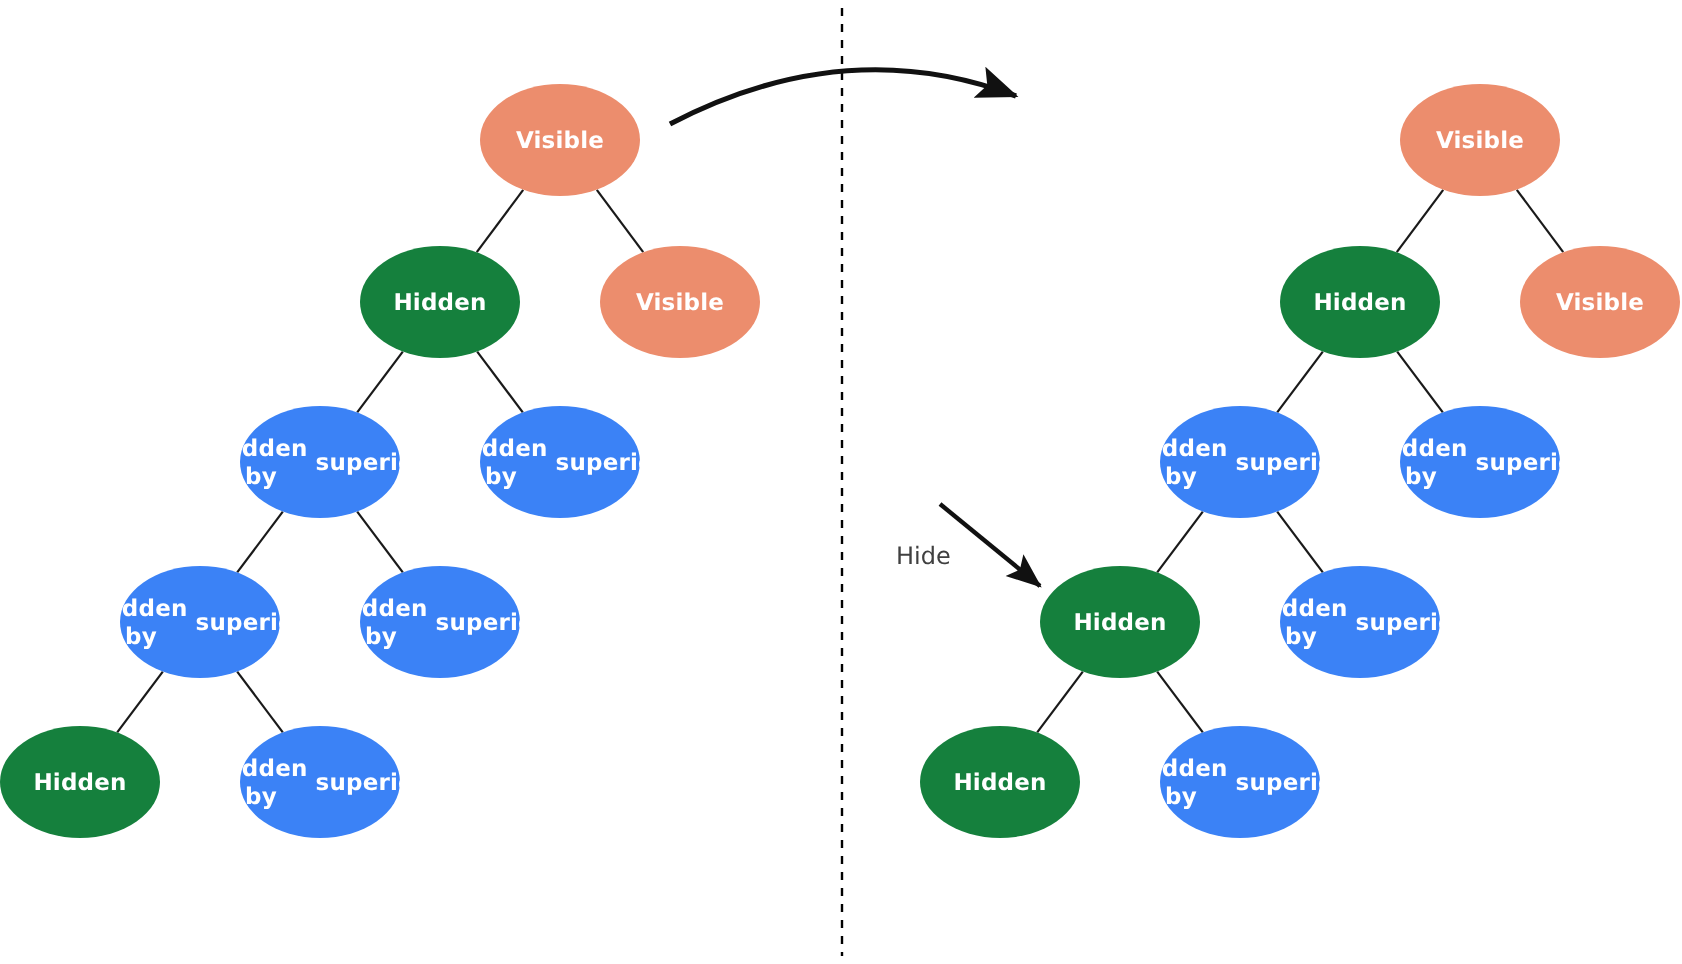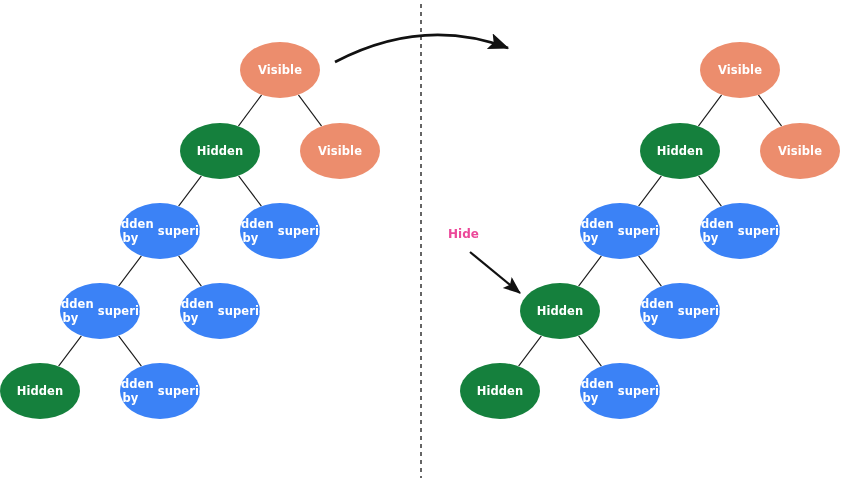--- a/index.html
+++ b/index.html
@@ -43,24 +43,25 @@
     z-index: 2;
   }
   .node span { display: block; padding: 0 2px; }
   .n-visible { background: #EC8D6D; align-items: center; }
   .n-hidden  { background: #15803d; }
   .n-hbs     { background: #3b82f6; }
 
   .annot {
     position: absolute;
     font-size: 12px;
-    color: #ec4899;
-    font-weight: bold;
+    color: #404040;
+    font-weight: normal;
     white-space: nowrap;
     z-index: 3;
+    margin-top: 44px;
   }
 </style>
 </head>
 <body>
 
 <div id="stage">
 
   <svg id="edges" viewBox="0 0 841 482" xmlns="http://www.w3.org/2000/svg">
     <defs>
       <marker id="arrowhead" markerWidth="9" markerHeight="9" refX="7.5" refY="3.2" orient="auto" markerUnits="strokeWidth">

